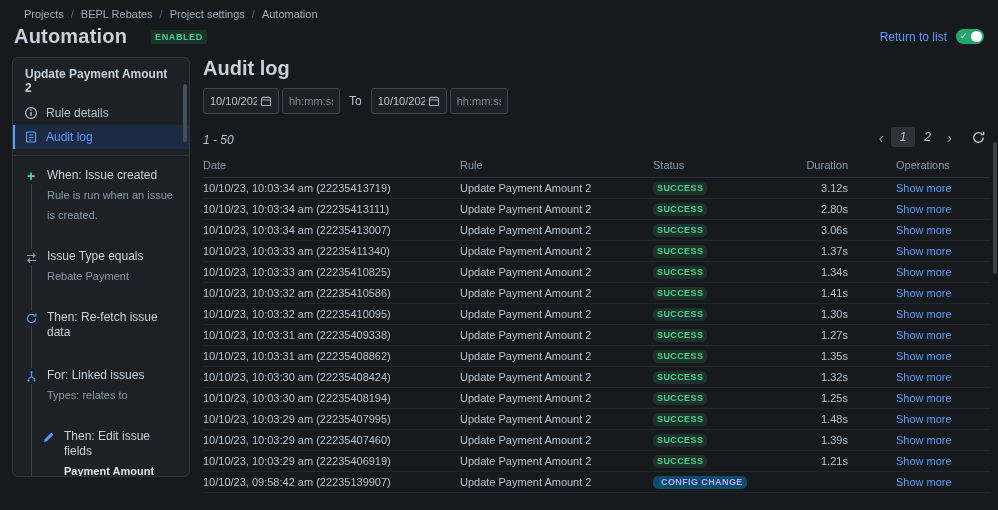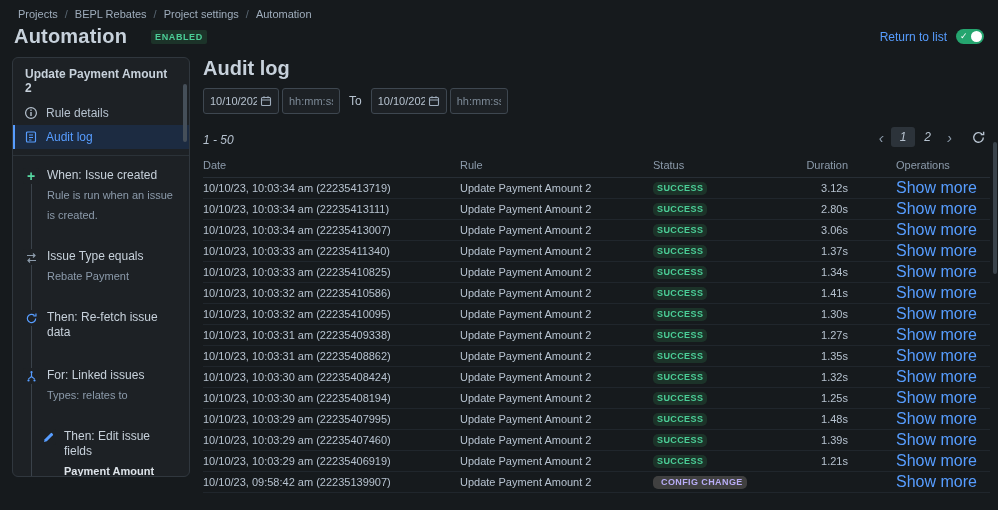--- a/index.html
+++ b/index.html
@@ -1,21 +1,21 @@
 <!DOCTYPE html>
 <html><head>
 <meta charset="utf-8">
 <style>
   *{margin:0;padding:0;box-sizing:border-box;}
   html,body{width:998px;height:510px;}
   body{background:#161A1D;color:#B6C2CF;font-family:"Liberation Sans","DejaVu Sans",sans-serif;font-size:12px;overflow:hidden;position:relative;}
   a{color:#579DFF;text-decoration:none;cursor:pointer;}
   svg{display:block;}
 
-  .breadcrumb{display:flex;align-items:center;gap:7px;padding:8px 18px 0;font-size:11px;color:#9FADBC;}
+  .breadcrumb{display:flex;align-items:center;gap:7px;padding:8px 24px 0;font-size:11px;color:#9FADBC;}
   .breadcrumb a{color:#9FADBC;}
   .crumb-sep{color:#596773;}
 
   .page-header{display:flex;align-items:center;padding:5px 14px 9px;}
   .page-title{font-size:20px;font-weight:700;color:#C7D1DB;letter-spacing:.2px;}
   .enabled-badge{margin-left:24px;background:#1C3329;color:#4BCE97;font-size:9px;font-weight:700;letter-spacing:.6px;padding:2px 4px;border-radius:2px;}
   .header-right{margin-left:auto;display:flex;align-items:center;gap:9px;}
   .return-link{font-size:12px;}
   .toggle{width:28px;height:15px;border-radius:8px;background:#25A56F;position:relative;cursor:pointer;display:flex;align-items:center;}
   .toggle-check{font-size:9px;color:#fff;margin-left:4px;line-height:1;}
@@ -68,22 +68,22 @@
   table{width:100%;border-collapse:collapse;margin-top:10px;table-layout:fixed;}
   th{font-size:11px;font-weight:400;color:#8C9BAB;text-align:left;padding:2px 0 6px;border-bottom:1px solid #272E35;}
   td{font-size:11px;color:#B6C2CF;height:21px;padding:0;border-bottom:1px solid #20262C;white-space:nowrap;overflow:hidden;}
   .col-date{width:257px;}
   .col-rule{width:193px;}
   .col-status{width:150px;}
   .col-dur{width:45px;text-align:right;}
   .col-ops{padding-left:48px;}
   .lozenge{display:inline-block;font-size:9px;font-weight:700;letter-spacing:.4px;padding:2px 4px;border-radius:5px;line-height:1;}
   .lozenge.success{background:#1C3329;color:#4BCE97;}
-  .lozenge.config{background:#404040;color:#B8ACF6;padding-left:8px;}
-  td a.link{font-size:16px;}
+  .lozenge.config{background:#0c4a6e;color:#B8ACF6;padding-left:8px;}
+  td a.link{font-size:11px;}
   .page-scroll{position:absolute;right:1px;top:142px;width:4px;height:132px;border-radius:2px;background:#3A434B;}
 </style>
 </head>
 <body>
 
 <div class="breadcrumb">
   <a>Projects</a>
   <span class="crumb-sep">/</span>
   <a>BEPL Rebates</a>
   <span class="crumb-sep">/</span>

